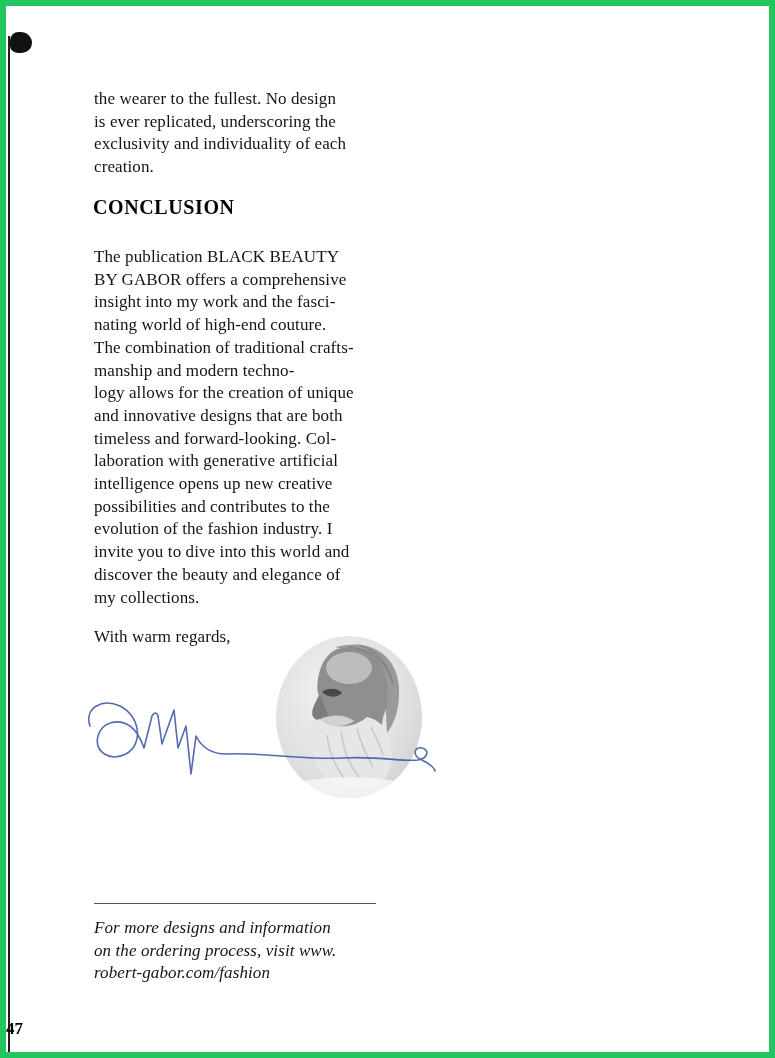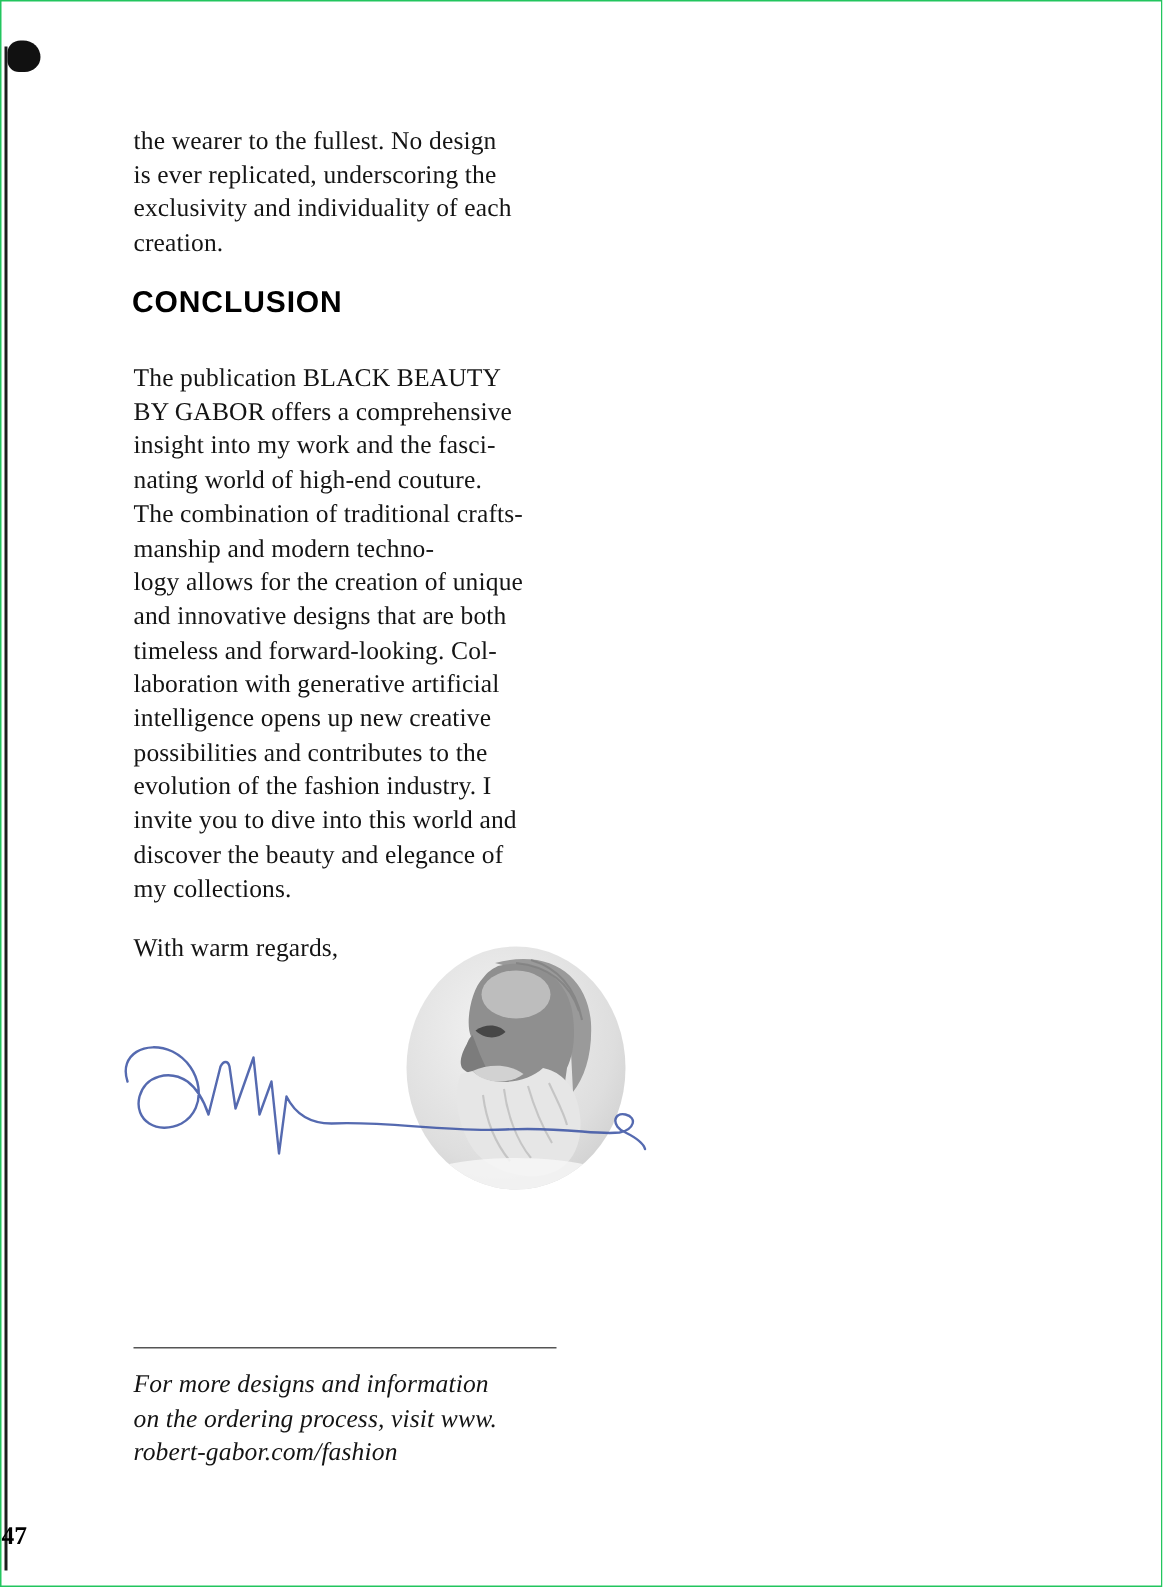--- a/index.html
+++ b/index.html
@@ -1,21 +1,21 @@
 <!DOCTYPE html>
 <html><head>
 <meta charset="utf-8">
 <style>
   html,body { margin:0; padding:0; background:#ffffff; }
   .page {
     position: relative;
     width: 775px;
     height: 1058px;
     background: #ffffff;
-    border: 1px solid #22c55e;
+    border: 6px solid #22c55e;
     box-sizing: border-box;
     overflow: hidden;
     font-family: "Liberation Serif", serif;
     color: #141414;
   }
   
   .edge-line {
     position: absolute;
     left: 2px; top: 30px;
     width: 2px; height: 1016px;
@@ -37,21 +37,21 @@
     letter-spacing: 0.1px;
   }
   .intro       { top: 82px;  width: 300px; }
   .conclusion  { top: 240px; width: 300px; }
   .closing     { top: 620px; width: 300px; }
   .credentials { top: 777px; width: 300px; line-height: 22.5px; }
   .footer-text { top: 911px; width: 300px; line-height: 22.5px; font-style: italic; }
   .heading {
     position: absolute;
     left: 87px; top: 190px;
-    font-family: Liberation Sans, sans-serif;
+    font-family: Liberation Serif, serif;
     font-weight: 700;
     font-size: 20px;
     letter-spacing: 0.6px;
     color: #000000;
   }
   .divider {
     position: absolute;
     left: 88px; top: 897px;
     width: 282px; height: 0;
     border-top: 1px solid #555555;

